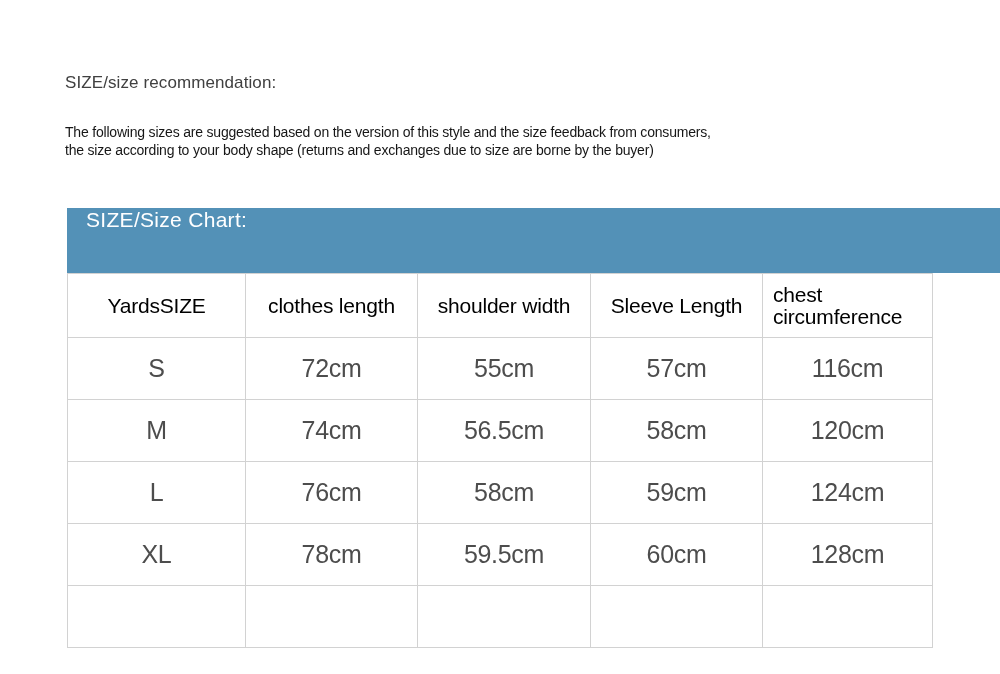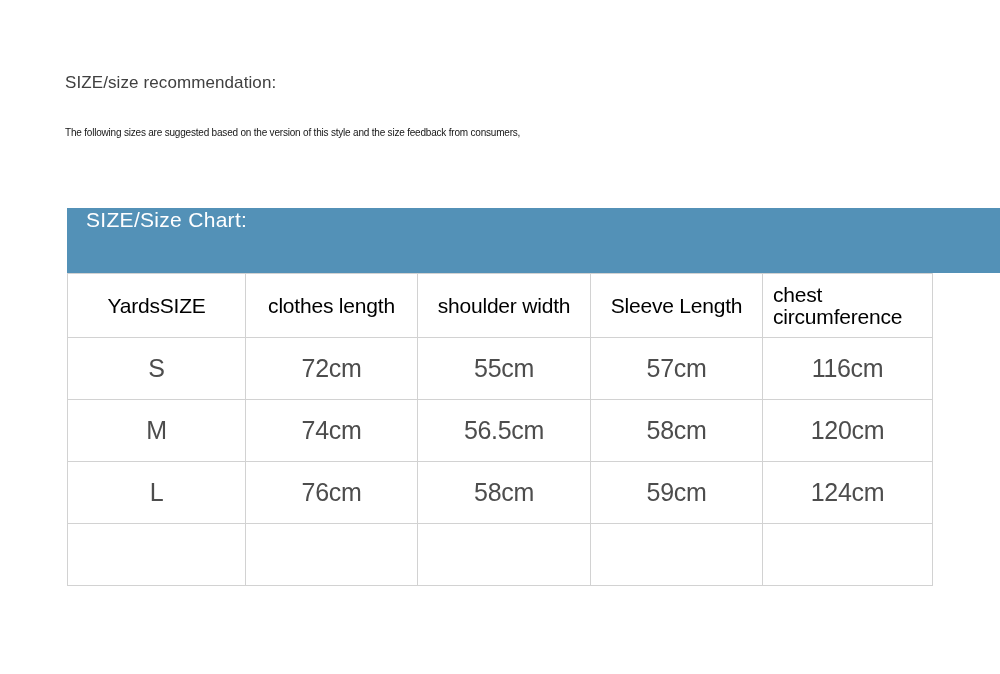--- a/index.html
+++ b/index.html
@@ -19,21 +19,21 @@
     top: 73px;
     font-size: 17px;
     letter-spacing: 0.1px;
     color: #404040;
   }
 
   .description {
     position: absolute;
     left: 65px;
     top: 124px;
-    font-size: 10px;
+    font-size: 14px;
     line-height: 17.5px;
     letter-spacing: -0.2px;
     color: #161616;
   }
   .description .line { white-space: nowrap; }
 
   .chart-title-bar {
     position: absolute;
     left: 67px;
     top: 208px;
@@ -84,20 +84,21 @@
     letter-spacing: -0.3px;
   }
 </style>
 </head>
 <body>
 
 <div class="heading">SIZE/size recommendation:</div>
 
 <div class="description">
   <div class="line">The following sizes are suggested based on the version of this style and the size feedback from consumers,</div>
+  <div class="line">the size according to your body shape (returns and exchanges due to size are borne by the buyer)</div>
 </div>
 
 <div class="chart-title-bar" style="background: rgb(83, 145, 183);">
   <span>SIZE/Size Chart:</span>
 </div>
 
 <table class="size-table">
   <colgroup>
     <col style="width:178px">
     <col style="width:172px">
@@ -130,20 +131,27 @@
       <td>120cm</td>
     </tr>
     <tr>
       <td>L</td>
       <td>76cm</td>
       <td>58cm</td>
       <td>59cm</td>
       <td>124cm</td>
     </tr>
     <tr>
+      <td>XL</td>
+      <td>78cm</td>
+      <td>59.5cm</td>
+      <td>60cm</td>
+      <td>128cm</td>
+    </tr>
+    <tr>
       <td></td>
       <td></td>
       <td></td>
       <td></td>
       <td></td>
     </tr>
   </tbody>
 </table>
 
 </body></html>

